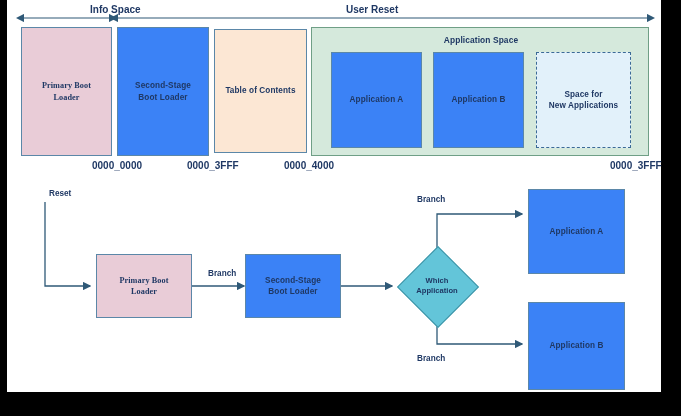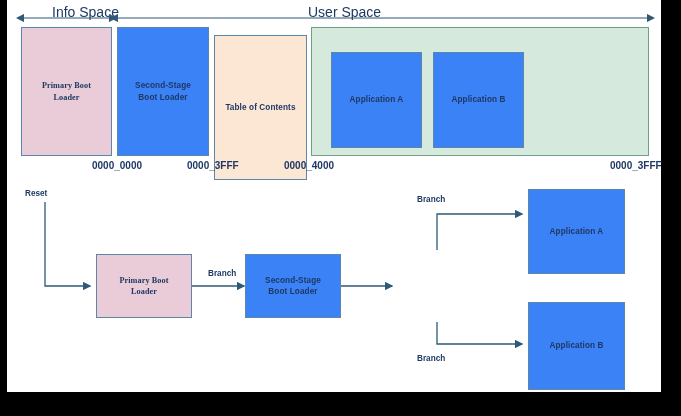--- a/index.html
+++ b/index.html
@@ -59,23 +59,24 @@
     background: #e2f1fa;
     border: 1.6px dashed #3b6a96;
   }
 
   
   #memrow { position: absolute; left: 0; top: 0; width: 654px; height: 175px; }
 
   .mem-top-label {
     position: absolute;
     color: #1f3864;
-    font-size: 14px;
-    font-weight: normal;
-    white-space: nowrap;
+    font-size: 10px;
+    font-weight: bold;
+    white-space: nowrap;
+    margin-left: 38px;
   }
 
   .addr {
     position: absolute;
     color: #1f3864;
     font-size: 10px;
     font-weight: bold;
     white-space: nowrap;
   }
 
@@ -132,21 +133,21 @@
 </style>
 </head>
 <body>
 
 <div id="canvas">
   <div id="paper">
 
     <div id="memrow">
 
       <div class="mem-top-label" style="left:45px; top:4px;">Info Space</div>
-      <div class="mem-top-label" style="left:301px; top:4px;">User Space</div>
+      <div class="mem-top-label" style="left:301px; top:4px;">User Reset</div>
 
       <svg class="overlay" width="654" height="30" style="top:0;">
         <defs>
           <marker id="mkL" markerWidth="7" markerHeight="7" refX="6" refY="3.5" orient="auto" markerUnits="strokeWidth">
             <path d="M7,0 L7,7 L0,3.5 z" fill="#2f5977"></path>
           </marker>
           <marker id="mkR" markerWidth="7" markerHeight="7" refX="1" refY="3.5" orient="auto" markerUnits="strokeWidth">
             <path d="M0,0 L0,7 L7,3.5 z" fill="#2f5977"></path>
           </marker>
         </defs>
@@ -161,34 +162,41 @@
         </span>
       </div>
 
       <div class="box lblue" style="left:110px; top:27px; width:92px; height:129px;">
         <span class="lbl">
           <span>Second-Stage</span><br>
           <span>Boot Loader</span>
         </span>
       </div>
 
-      <div class="box orange" style="left:207px; top:35px; width:93px; height:145px;">
+      <div class="box orange" style="left:207px; top:29px; width:93px; height:124px;">
         <span class="lbl">Table of Contents</span>
       </div>
 
       <div class="box green" style="left:304px; top:27px; width:338px; height:129px; display:block;">
+        <div class="space-title" style="left:0; top:7px; width:338px;">Application Space</div>
 
         <div class="box lblue" style="left:19px; top:24px; width:91px; height:96px;">
           <span class="lbl">Application A</span>
         </div>
 
         <div class="box lblue" style="left:121px; top:24px; width:91px; height:96px;">
           <span class="lbl">Application B</span>
         </div>
 
+        <div class="box dashed" style="left:224px; top:24px; width:95px; height:96px;">
+          <span class="lbl">
+            <span>Space for</span><br>
+            <span>New Applications</span>
+          </span>
+        </div>
       </div>
 
       <div class="addr" style="left:85px; top:160px;">0000_0000</div>
       <div class="addr" style="left:180px; top:160px;">0000_3FFF</div>
       <div class="addr" style="left:277px; top:160px;">0000_4000</div>
       <div class="addr" style="left:603px; top:160px;">0000_3FFF</div>
     </div>
 
     <div id="flow">
 
@@ -203,40 +211,49 @@
 
         <line x1="185" y1="108" x2="237" y2="108" stroke="#2f5977" stroke-width="1.3" marker-end="url(#ar)"></line>
 
         <line x1="333" y1="108" x2="385" y2="108" stroke="#2f5977" stroke-width="1.3" marker-end="url(#ar)"></line>
 
         <path d="M430,72 L430,36 L515,36" fill="none" stroke="#2f5977" stroke-width="1.3" marker-end="url(#ar)"></path>
 
         <path d="M430,144 L430,166 L515,166" fill="none" stroke="#2f5977" stroke-width="1.3" marker-end="url(#ar)"></path>
       </svg>
 
-      <div class="edge-label" style="left:18px; top:11px;text-align:right;">Reset</div>
+      <div class="edge-label" style="left:42px; top:11px;text-align:right;">Reset</div>
 
       <div class="edge-label" style="left:201px; top:91px;">Branch</div>
       <div class="edge-label" style="left:410px; top:17px;">Branch</div>
       <div class="edge-label" style="left:410px; top:176px;">Branch</div>
 
       <div class="box pink" style="left:89px; top:76px; width:96px; height:64px;">
         <span class="lbl">
           <span>Primary Boot</span><br>
           <span>Loader</span>
         </span>
       </div>
 
       <div class="box lblue" style="left:238px; top:76px; width:96px; height:64px;">
         <span class="lbl">
           <span>Second-Stage</span><br>
           <span>Boot Loader</span>
         </span>
       </div>
 
+      <div class="diamond" style="left:390px; top:68px; width:80px; height:80px;">
+        <div class="dsquare"></div>
+        <div class="dtext">
+          <span>
+            <span>Which</span><br>
+            <span>Application</span>
+          </span>
+        </div>
+      </div>
 
       <div class="box lblue" style="left:521px; top:11px; width:97px; height:85px;">
         <span class="lbl">Application A</span>
       </div>
 
       <div class="box lblue" style="left:521px; top:124px; width:97px; height:88px;">
         <span class="lbl">Application B</span>
       </div>
     </div>
 

